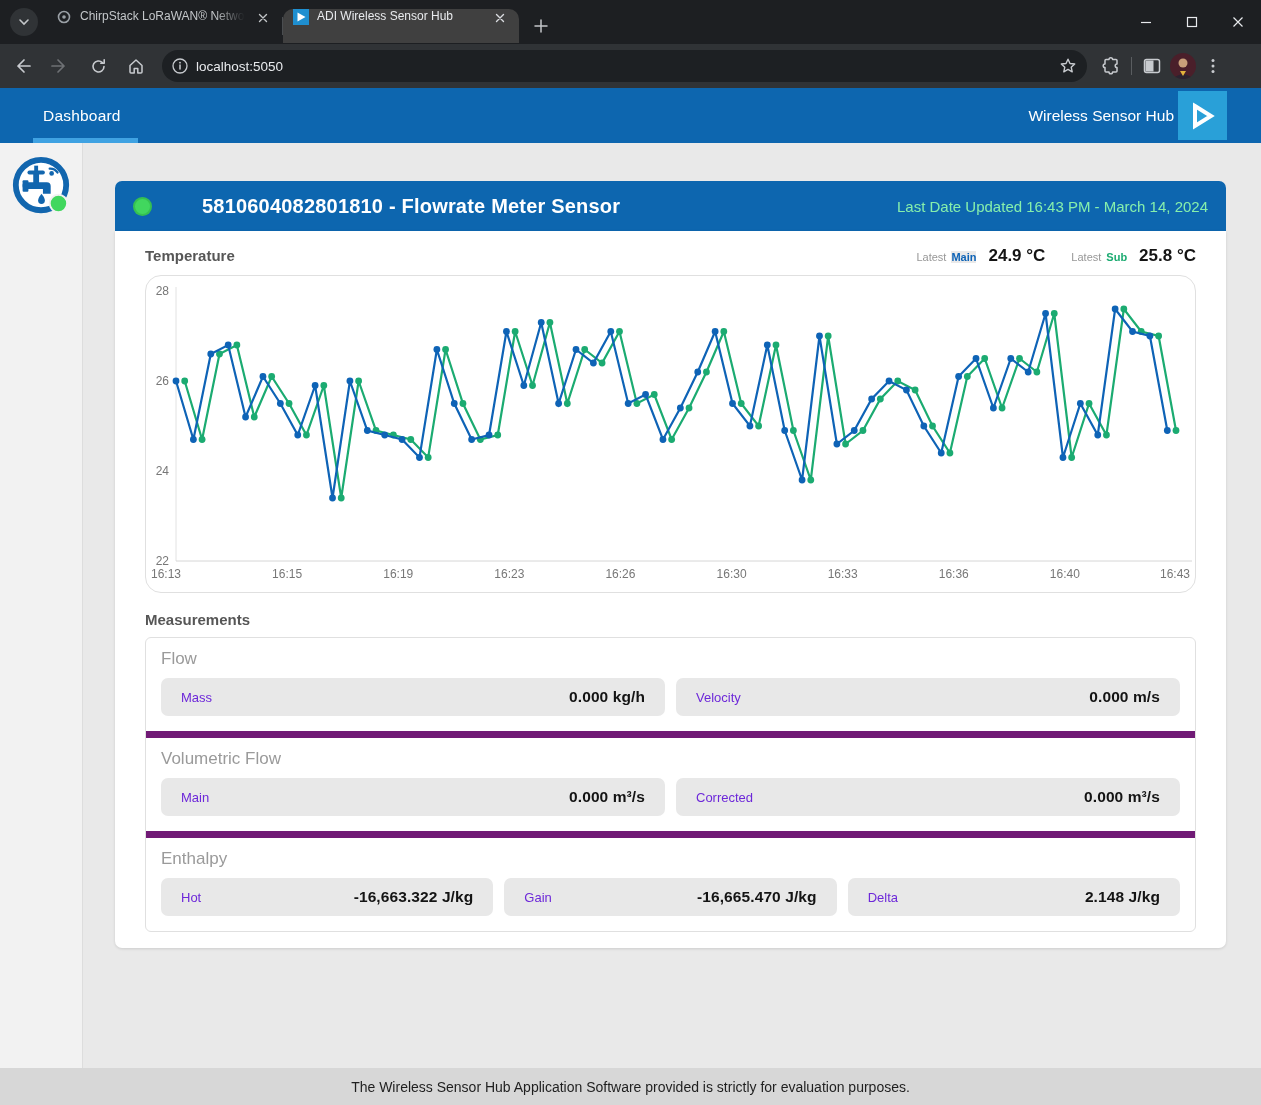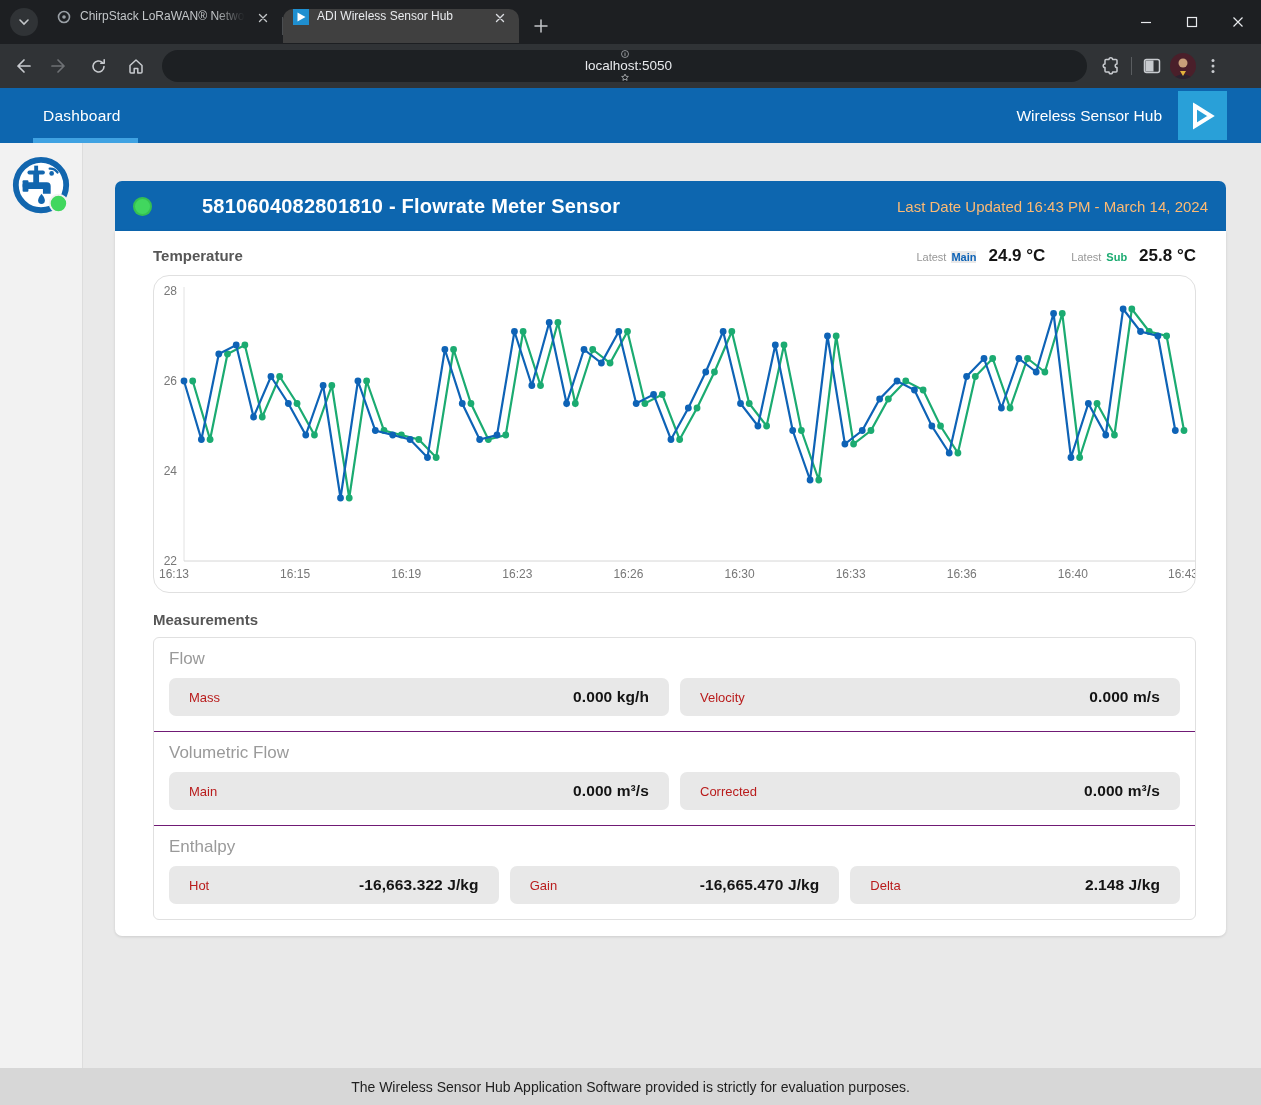--- a/index.html
+++ b/index.html
@@ -17,65 +17,65 @@
   .tab.inactive .tab-title { -webkit-mask-image:linear-gradient(90deg,#000 80%,transparent 98%);
                               mask-image:linear-gradient(90deg,#000 80%,transparent 98%); }
   .tab .tab-close { width:18px; height:18px; border-radius:50%; display:flex; align-items:center; justify-content:center; margin-left:6px; flex:0 0 18px; }
   .tab-divider { width:1px; height:18px; background:#4a4d50; margin-top:8px; }
   .newtab-btn { width:28px; height:28px; margin:8px 0 0 8px; border-radius:50%; display:flex; align-items:center; justify-content:center; color:#c3c6c9; font-size:20px; font-weight:400; }
   .win-controls { margin-left:auto; display:flex; height:44px; align-items:center; }
   .win-btn { width:46px; height:44px; display:flex; align-items:center; justify-content:center; }
 
   .toolbar { position:absolute; left:0; top:44px; width:1261px; height:44px; background:#303336; display:flex; align-items:center; }
   .nav-icon { width:32px; height:32px; border-radius:50%; display:flex; align-items:center; justify-content:center; margin-left:6px; }
-  .url-pill { height:32px; background:#1d2023; border-radius:16px; margin-left:10px; width:925px; display:flex; align-items:center; padding:0 10px;flex-direction:column; }
+  .url-pill { height:32px; background:#1d2023; border-radius:16px; margin-left:10px; width:925px; display:flex; align-items:center; padding:0 10px; }
   .url-text { color:#e8eaed; font-size:13.5px; margin-left:8px; flex:1; }
   .toolbar-right { display:flex; align-items:center; margin-left:14px; }
   .tb-sep { width:1px; height:18px; background:#5a5d60; margin:0 10px; }
   .avatar { width:26px; height:26px; border-radius:50%; overflow:hidden; margin:0 8px; }
 
   
   .app-navbar { position:absolute; left:0; top:88px; width:1261px; height:55px; background:#0d66af; display:flex; align-items:center; }
   .dash-item { position:relative; height:55px; display:flex; align-items:center; padding:0 10px; margin-left:33px; color:#fff; font-size:15.5px; letter-spacing:.2px; }
   .dash-underline { position:absolute; left:0; bottom:0; width:105px; height:5px; background:#3fa2e2; }
-  .brand { margin-left:auto; color:#fff; font-size:15.5px; padding-right:16px;text-align:right; }
+  .brand { margin-left:auto; color:#fff; font-size:15.5px; padding-right:4px;text-align:right; }
   .adi-box { width:49px; height:49px; background:#29a0d8; margin-right:34px; display:flex; align-items:center; justify-content:center; }
 
   
   .app-body { position:absolute; left:0; top:143px; width:1261px; height:925px; display:flex; }
   .sidebar { width:83px; background:#f2f2f2; border-right:1px solid #ddd; padding-top:10px; display:flex; flex-direction:column; align-items:center; }
   .main { flex:1; background:#e9e9e9; position:relative; }
 
   .sensor-card { position:absolute; left:32px; top:38px; width:1111px; }
   .card-header { height:50px; background:#0d66af; border-radius:7px 7px 0 0; display:flex; align-items:center; padding:0 18px;gap:36px; }
   .status-dot { width:19px; height:19px; border-radius:50%; background:#41d75e; box-shadow:inset 0 0 0 2px rgba(0,90,20,.18); margin-right:14px; }
   .card-title { color:#fff; font-size:20px; font-weight:700; letter-spacing:.2px; }
-  .card-updated { margin-left:auto; color:#fdba74; font-size:15px; }
-  .card-body { background:#fff; border-radius:0 0 7px 7px; padding:15px 30px 16px 38px; box-shadow:0 1px 3px rgba(0,0,0,.12); }
+  .card-updated { margin-left:auto; color:#86efac; font-size:15px; }
+  .card-body { background:#fff; border-radius:0 0 7px 7px; padding:15px 30px 16px 30px; box-shadow:0 1px 3px rgba(0,0,0,.12); }
 
   .section-title { font-size:15px; font-weight:700; color:#565656; }
   .temp-header { display:flex; align-items:baseline; }
   .latest-group { display:flex; align-items:baseline; margin-left:26px; }
   .latest-prefix { font-size:11px; color:#979797; margin-right:5px; }
   .latest-series { font-size:11px; font-weight:700; margin-right:12px; }
   .latest-series.main { color:#0e63b6; }
   .latest-series.sub { color:#1bab71; }
   .latest-value { font-size:17px; font-weight:700; color:#141414; }
   .temp-header .spacer { margin-left:auto; }
 
   .chart-box { margin-top:9px; border:1px solid #e0e0e0; border-radius:16px; height:318px; overflow:hidden; background:#fff; }
 
   .measure-title { margin-top:18px; }
   .measure-box { margin-top:9px; border:1px solid #e0e0e0; border-radius:6px; background:#fff; }
-  .m-row { padding:11px 15px 15px 15px; border-top:1px solid #701a75; }
+  .m-row { padding:11px 15px 15px 15px; border-top:7px solid #701a75; }
   .m-row:first-child { border-top:none; }
   .m-group-label { font-size:17px; color:#9a9a9a; margin-bottom:9px; }
   .m-pills { display:flex; gap:11px; }
   .m-pill { flex:1; height:38px; background:#e8e8e8; border-radius:7px; display:flex; align-items:center; padding:0 20px; }
-  .m-pill-name { font-size:13px; color:#b91c1c; }
+  .m-pill-name { font-size:13px; color:#6d28d9; }
   .m-pill-value { margin-left:auto; font-size:15.5px; font-weight:700; color:#141414; letter-spacing:.1px; }
 
   .footer { position:absolute; left:0; top:1068px; width:1261px; height:37px; background:#d7d7d7; display:flex; align-items:center; justify-content:center; font-size:14px; color:#1f1f1f; }
 
   svg { display:block; }
 </style>
 </head>
 <body>
 
 <div class="titlebar">

